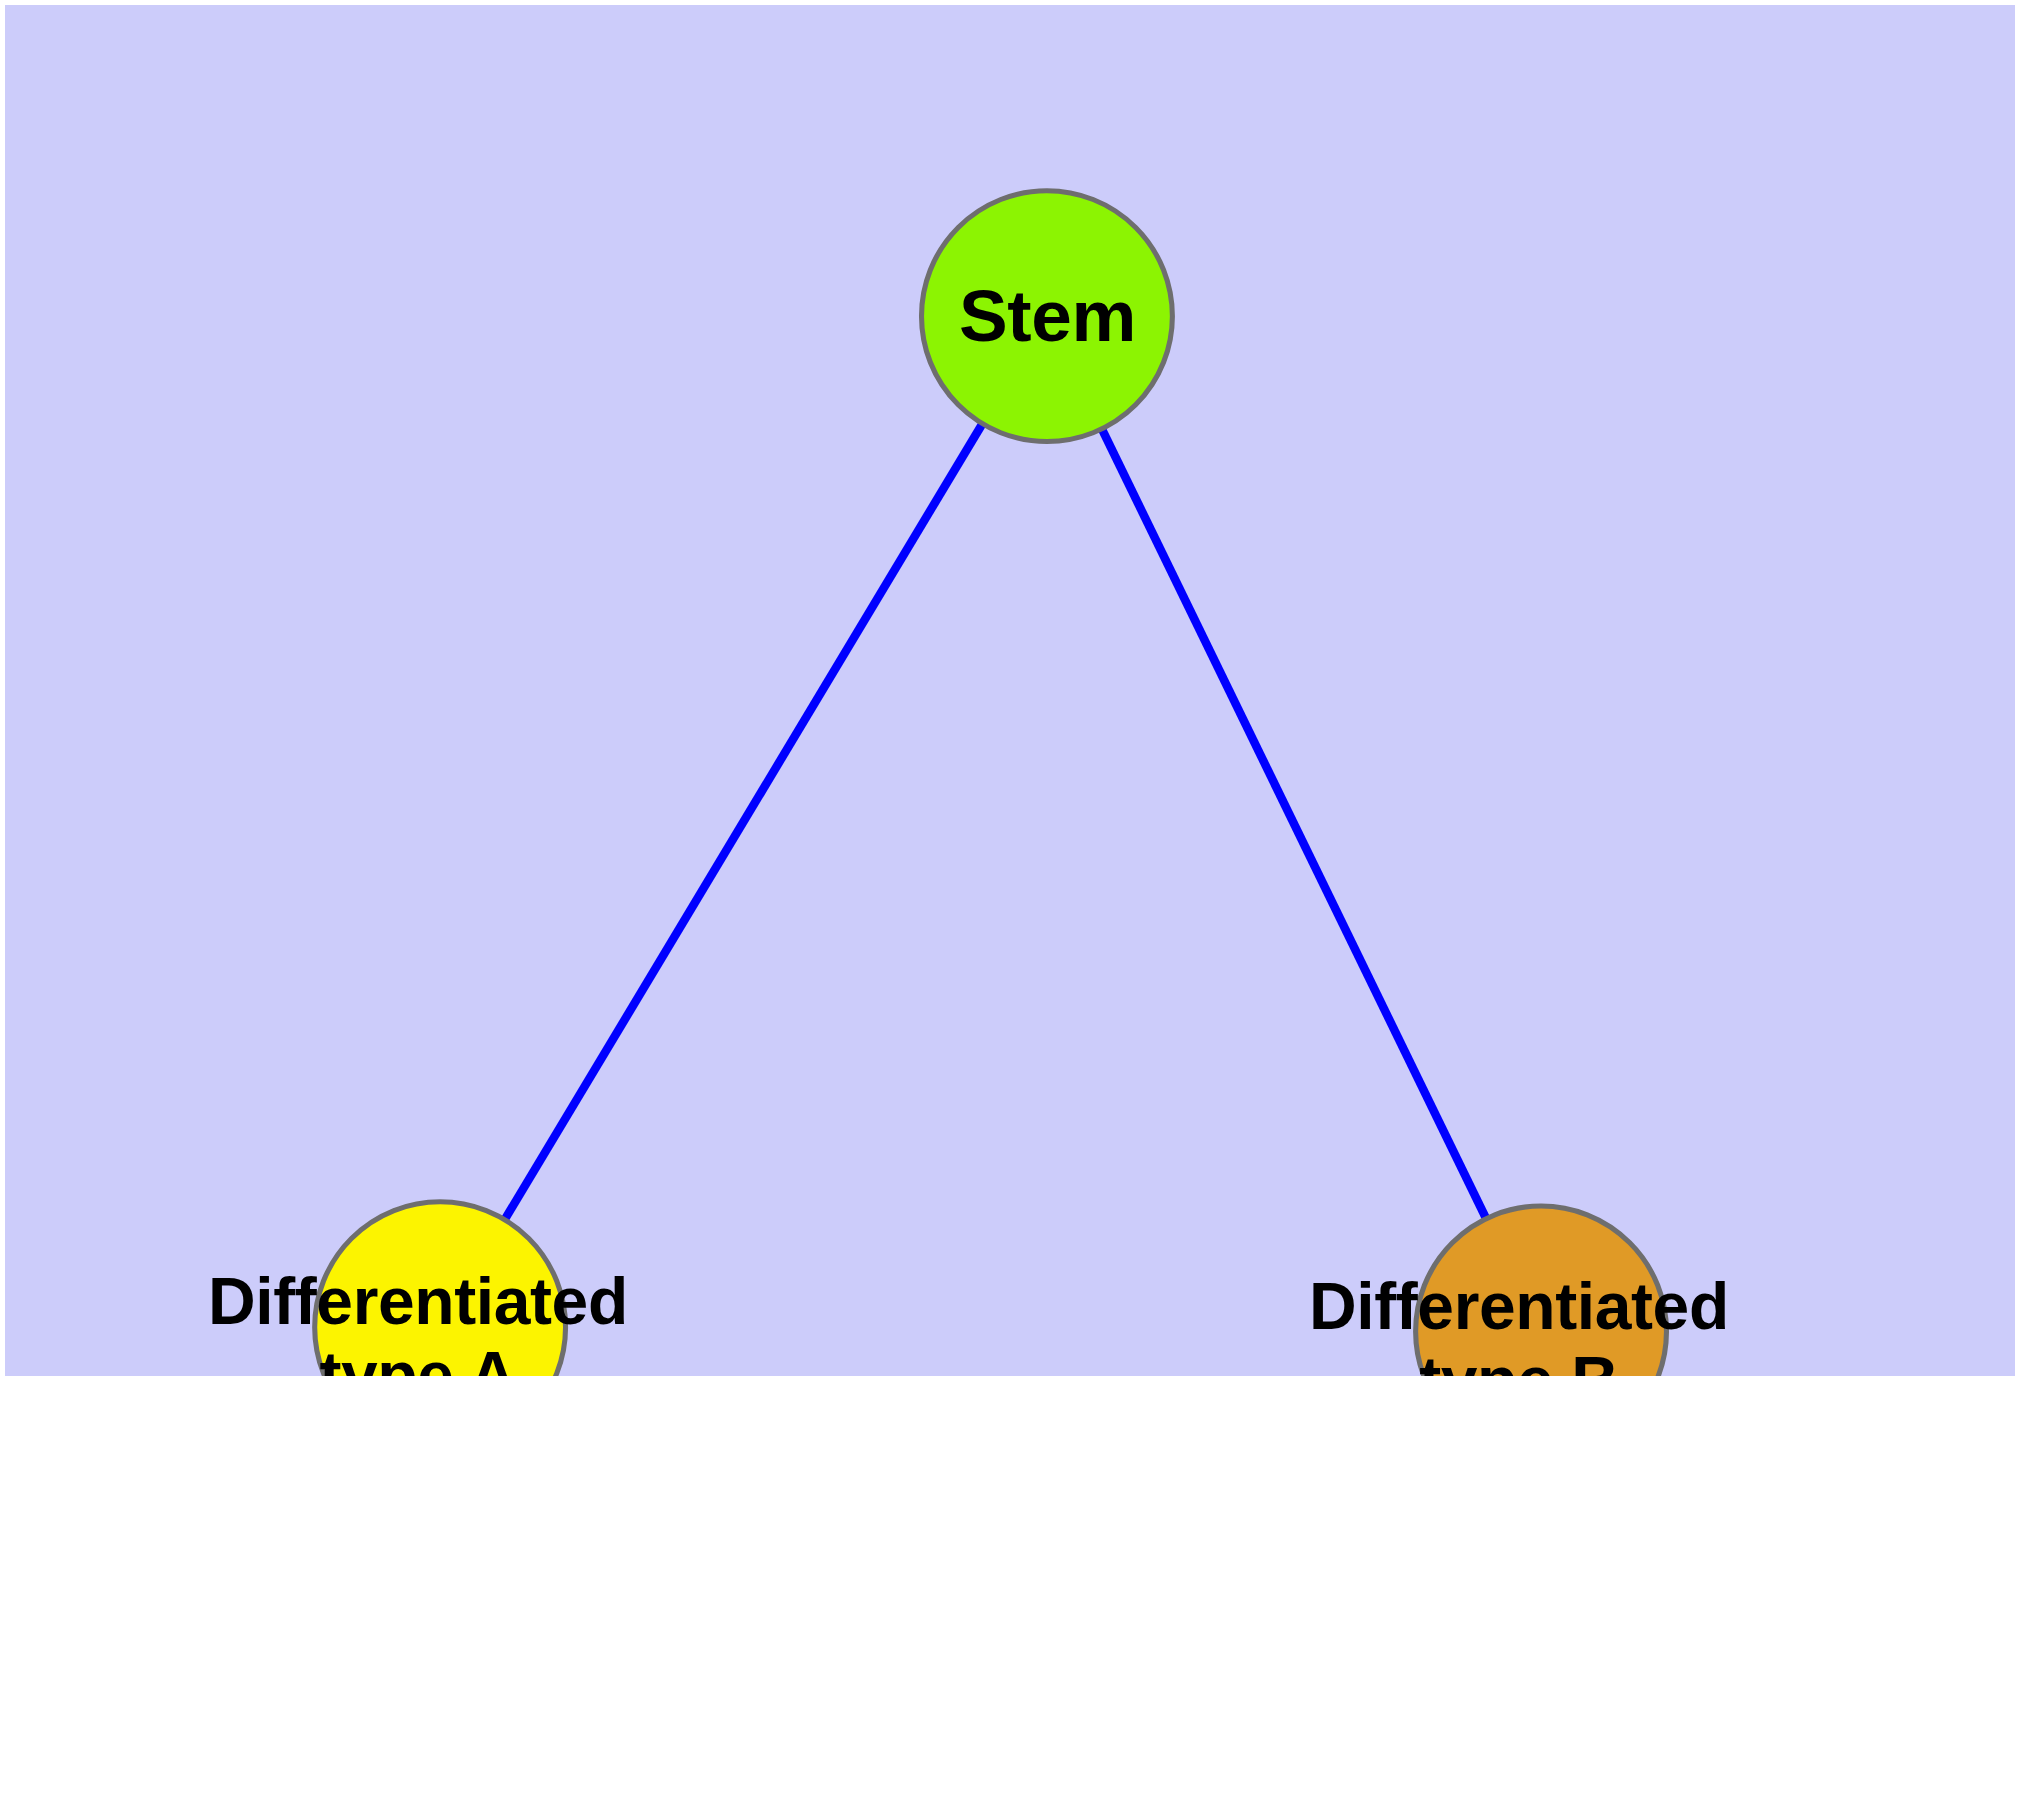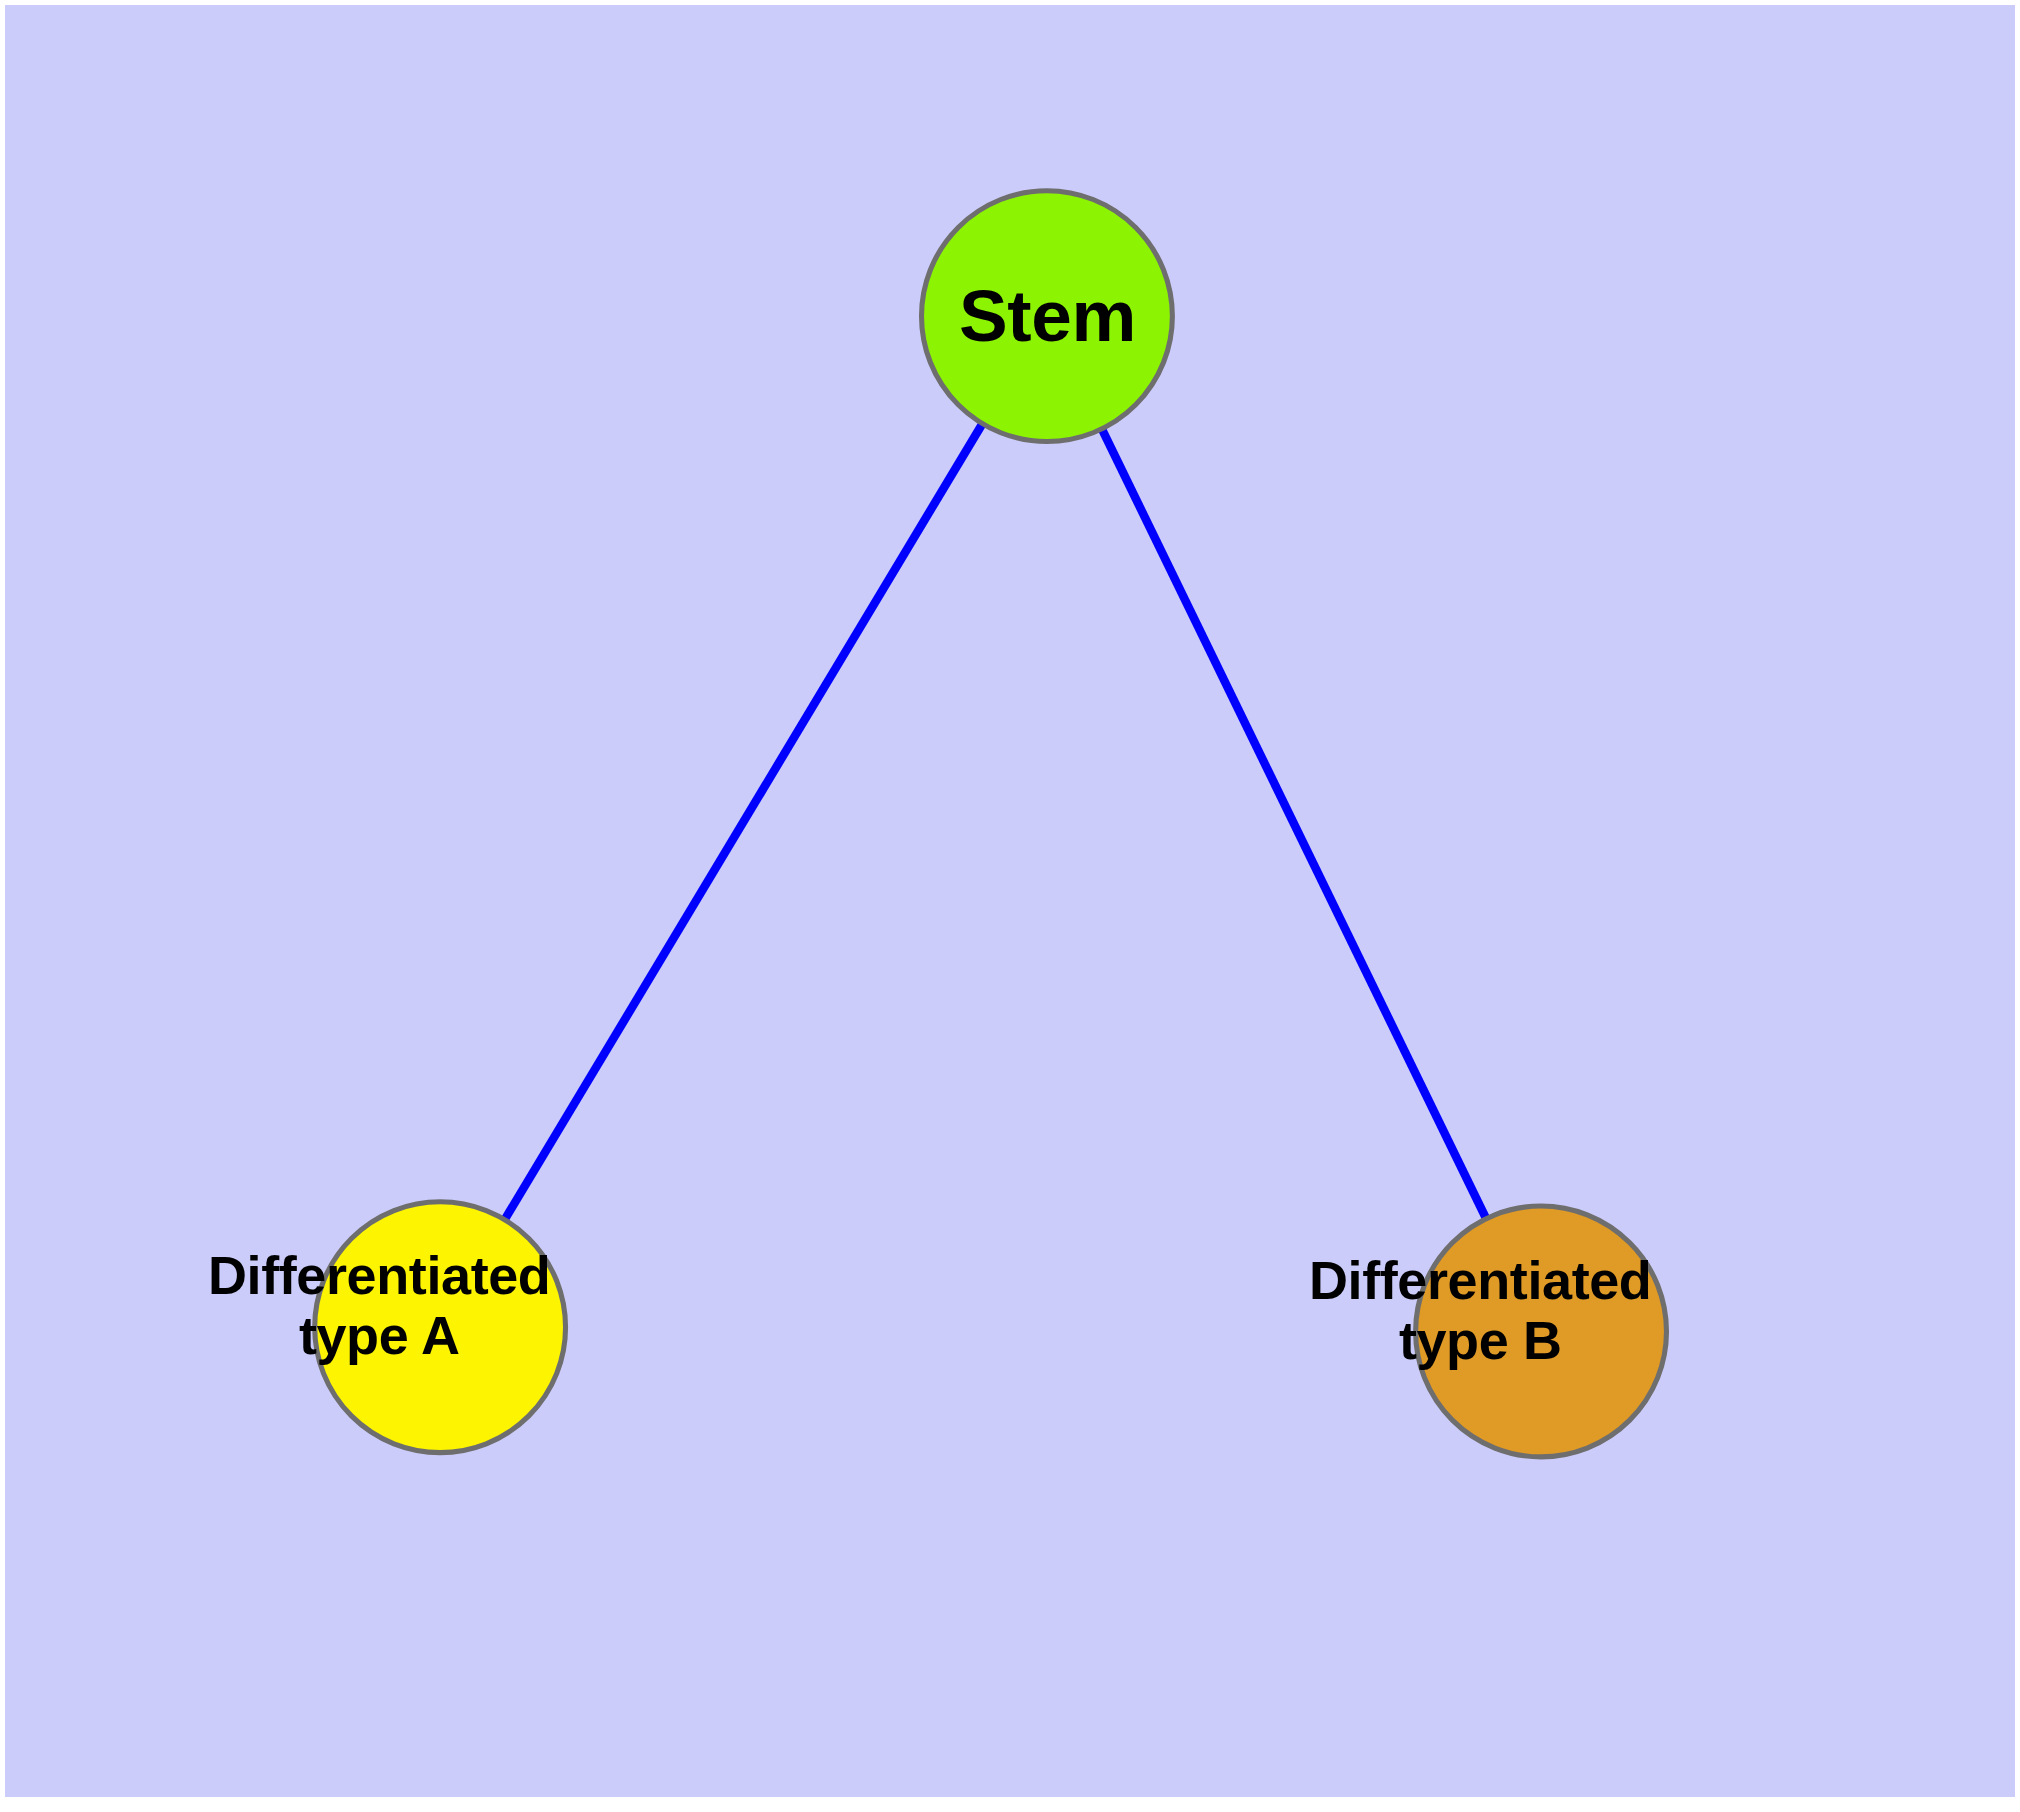--- a/index.html
+++ b/index.html
@@ -3,21 +3,21 @@
 <meta charset="utf-8">
 <style>
   html, body {
     margin: 0;
     padding: 0;
     background: #ffffff;
   }
   #canvas {
     position: relative;
     width: 2021px;
-    height: 1797px;
+    height: 1376px;
     background: #ffffff;
     overflow: hidden;
     font-family: "Liberation Sans", sans-serif;
   }
   #plot-area {
     position: absolute;
     left: 5.1px;
     top: 5.1px;
     width: 2010px;
     height: 1802px;
@@ -38,21 +38,22 @@
     text-align: center;
     line-height: 1.12;
     white-space: pre;
     letter-spacing: -0.4px;
     pointer-events: none;
   }
   .node-label.stem {
     font-size: 73px;
   }
   .node-label.diff {
-    font-size: 54px;
+    font-size: 66px;
+    margin-top: 20px;
   }
 </style>
 </head>
 <body>
 
 <div id="canvas">
   <div id="plot-area"></div>
 
   <svg id="graph-svg" viewBox="0 0 2384 2138" xmlns="http://www.w3.org/2000/svg">
     <g id="edges-group">

